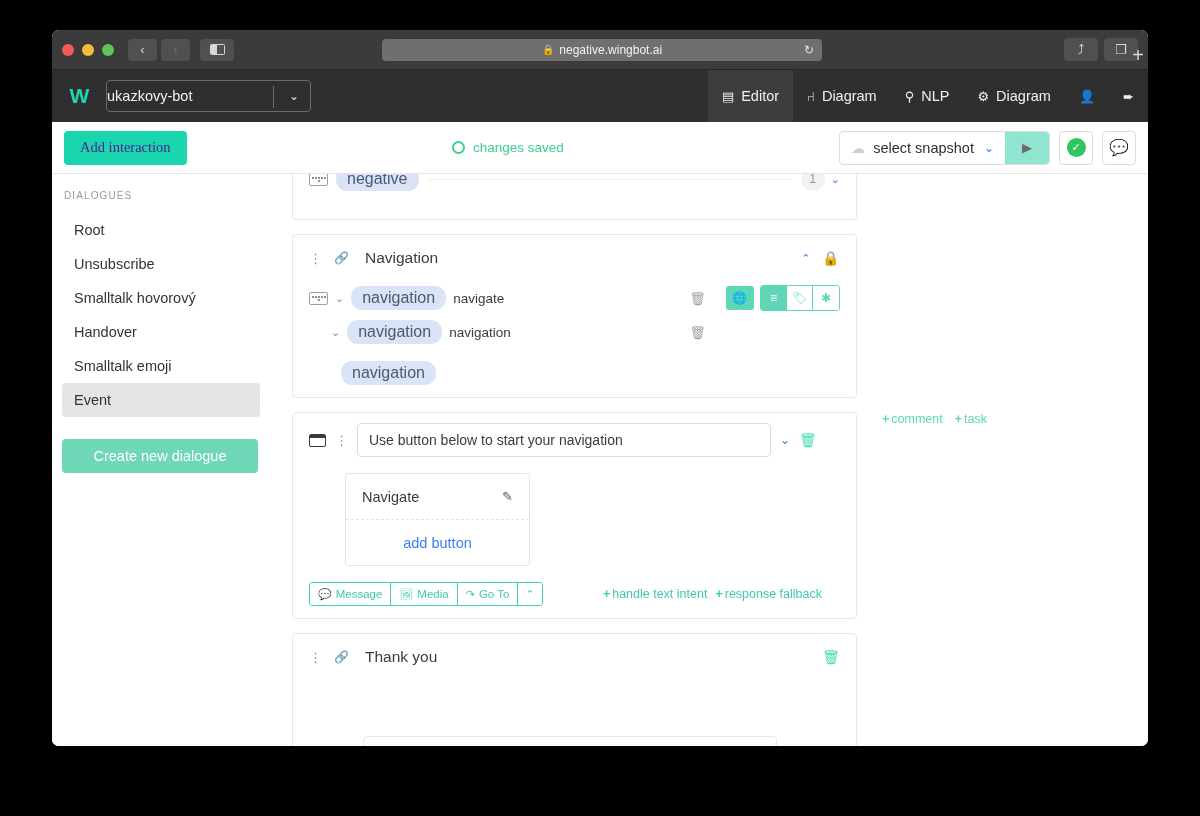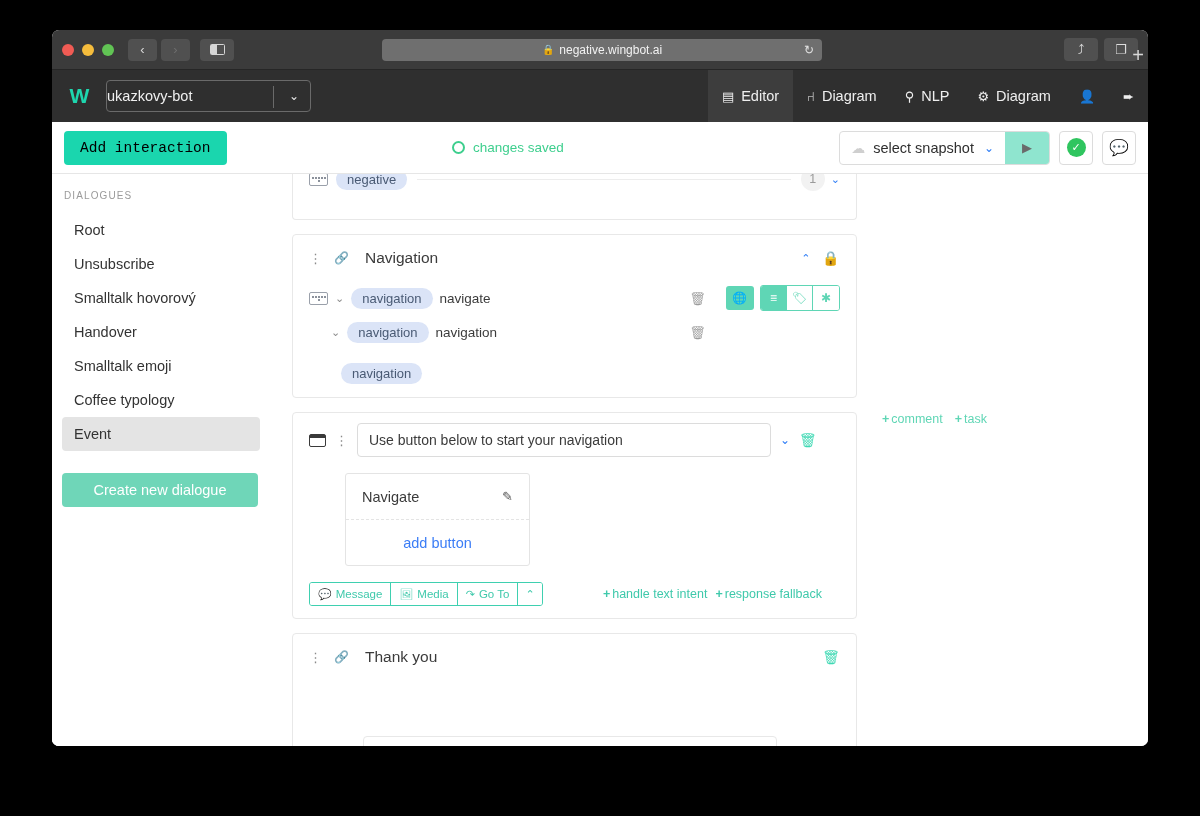--- a/index.html
+++ b/index.html
@@ -139,27 +139,27 @@
   .toolbar {
     height: 52px;
     background: #fff;
     display: flex; align-items: center;
     position: relative;
     border-bottom: 1px solid #e6e6e6;
   }
   .btn-add-interaction {
     margin-left: 12px;
     background: #1ad6ae;
-    color: #000000;
+    color: #4c1d95;
     border: none;
     border-radius: 4px;
     height: 34px;
     padding: 0 16px;
     font-size: 14.5px;
-    font-family: Liberation Mono, monospace;
+    font-family: Liberation Serif, serif;
   }
   .changes-saved {
     position: absolute; left: 400px;
     display: flex; align-items: center; gap: 8px;
     color: #3ecf8e; font-size: 13.5px;
   }
   .ring {
     width: 13px; height: 13px;
     border: 2px solid #3ecf8e; border-radius: 50%;
   }
@@ -273,21 +273,21 @@
     display: flex; flex-wrap: wrap; align-content: center; justify-content: center;
     gap: 1px; padding: 1px;
     flex-shrink: 0;
   }
   .kbd-icon i { width: 2px; height: 2px; background: #8b919b; display: block; }
   .chip {
     background: #dbe4f7;
     color: #495a74;
     border-radius: 11px;
     padding: 3px 11px;
-    font-size: 13px;
+    font-size: 16px;
     white-space: nowrap;
   }
   .dash-line { flex: 1; height: 1px; background: #ededed; margin: 0 10px; }
   .count-badge {
     width: 24px; height: 24px; border-radius: 50%;
     background: #f2f2f2; color: #9a9a9a;
     display: flex; align-items: center; justify-content: center;
     font-size: 12.5px;
   }
   .blue-chev { color: #2e7df6; font-size: 11px; margin-left: 6px; }
@@ -538,23 +538,20 @@
           <span>Unsubscribe</span>
         </div>
       <div class="side-item">
           <span>Smalltalk hovorový</span>
         </div>
       <div class="side-item">
           <span>Handover</span>
         </div>
       <div class="side-item">
           <span>Smalltalk emoji</span>
-        </div>
-      <div class="side-item">
-          <span>Coffee typology</span>
         </div>
       <div class="side-item selected">
           <span>Event</span>
         </div>
       <button class="btn-create-dialogue">Create new dialogue</button>
     </div>
 
     <div class="content">
 
       <div class="cards">

